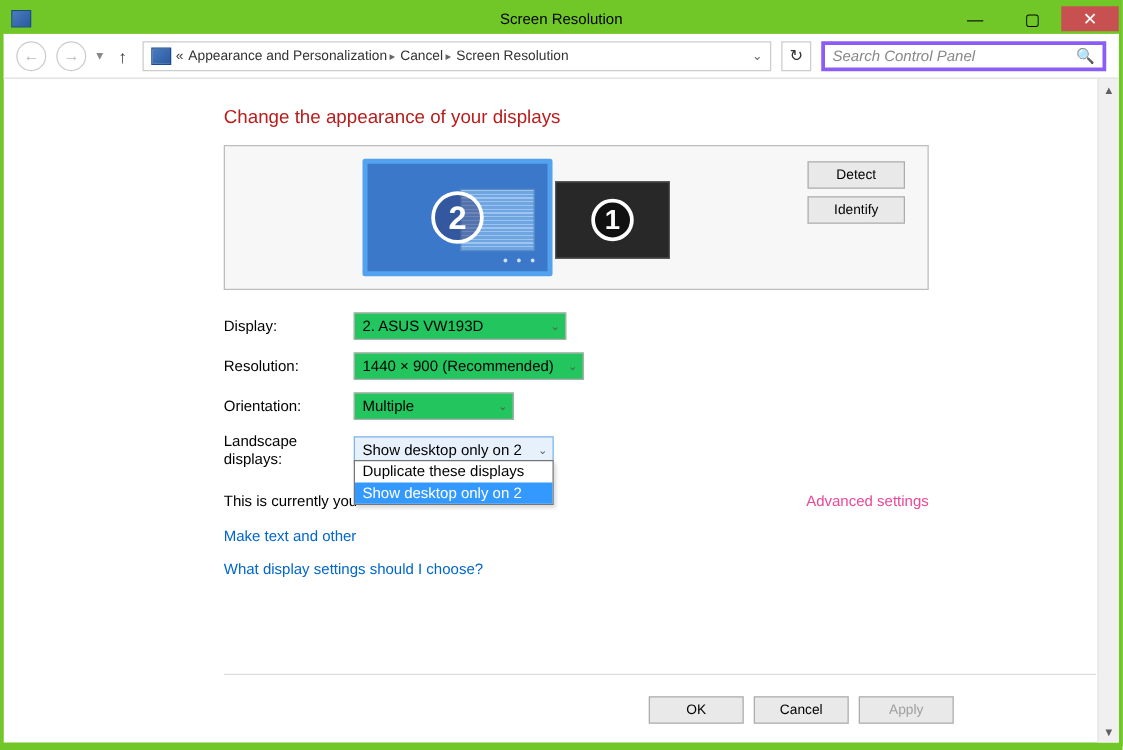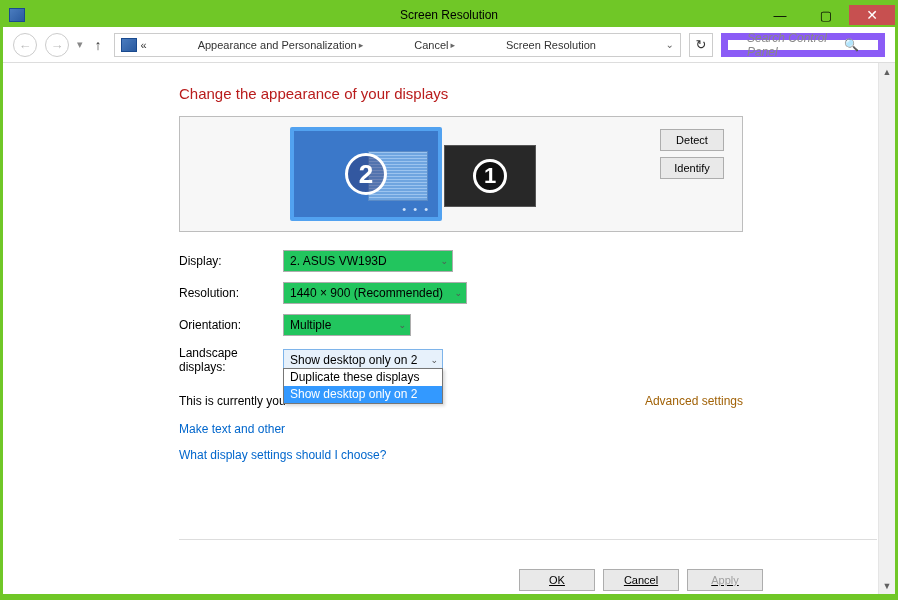--- a/index.html
+++ b/index.html
@@ -15,64 +15,64 @@
 .tc-close { background: #c75050; color: #fff; width: 46px; height: 20px; font-size: 14px; }
 
 .content-area { flex: 1; background: #fff; display: flex; flex-direction: column; }
 
 .navbar { height: 36px; border-bottom: 1px solid #ddd; display: flex; align-items: center; padding: 0 10px; gap: 8px; font-size: 11px; color: #333; background:#fff; }
 .nav-arrow { width: 24px; height: 24px; border: 1px solid #ccc; border-radius: 50%; display: flex; align-items: center; justify-content: center; color: #bbb; font-size: 13px; }
 .nav-sep { color: #888; }
 .up-arrow { font-size: 14px; color: #333; padding: 0 4px; }
 .address { display: flex; align-items: center; gap: 4px; flex: 1; border: 1px solid #ccc; height: 24px; padding: 0 6px; background:#fff; }
 .addr-icon { width: 16px; height: 14px; background: linear-gradient(135deg,#4a7cbf,#2a5a9f); border: 1px solid #1a4a8f; }
-.addr-seg { display: flex; align-items: center; gap: 2px; margin-left: 47px; }
+.addr-seg { display: flex; align-items: center; gap: 2px; }
 .addr-seg .tri { font-size: 9px; color: #666; }
 .addr-drop { margin-left:auto; color:#666; font-size:10px; }
 .refresh-btn { width: 24px; height: 24px; border: 1px solid #ccc; display: flex; align-items: center; justify-content: center; font-size: 13px; }
-.search-box { width: 164px; height: 24px; border: 7px solid #8b5cf6; display: flex; align-items: center; padding: 0 19px; color: #888; font-size: 12px; font-style: italic; }
+.search-box { width: 228px; height: 24px; border: 3px solid #8b5cf6; display: flex; align-items: center; padding: 0 6px; color: #888; font-size: 12px; font-style: italic; }
 .search-box .mag { margin-left: auto; font-style: normal; color: #555; }
 
 .body-area { flex: 1; padding: 22px 0 0 176px; color: #000; position: relative; }
 .heading { color: #b91c1c; font-size: 15px; font-weight: normal; margin-bottom: 14px; }
 
 .preview-box { width: 564px; height: 116px; border: 1px solid #bdbdbd; background: #f7f7f7; position: relative; }
 .monitors { position: absolute; left: 110px; top: 10px; display: flex; align-items: flex-start; }
 .monitor { position: relative; }
 .monitor-2 { width: 152px; height: 94px; background: #3b78c9; border: 4px solid #52a2f0; border-radius: 2px; display:flex; align-items:center; justify-content:center; }
 .monitor-2 .inner { position:absolute; right:10px; top:20px; width:60px; height:50px; background: repeating-linear-gradient(#9cc4ef,#9cc4ef 1px,#6fa5e0 1px,#6fa5e0 3px); border:1px solid #5a8bc7;}
 .mon-dots { position:absolute; right:8px; bottom:2px; color:#cfe3fb; font-size:11px; letter-spacing:2px; }
 .monitor-1 { width: 92px; height: 62px; background: #282828; border: 1px solid #555; margin-left: 2px; margin-top: 18px; display:flex; align-items:center; justify-content:center; }
 .mon-num { width: 42px; height: 42px; border-radius: 50%; border: 3px solid #fff; color: #fff; font-size: 26px; font-weight: bold; display: flex; align-items: center; justify-content: center; background: rgba(40,40,100,.4); position:relative; z-index:2;}
 .monitor-1 .mon-num { width: 34px; height: 34px; font-size: 22px; background: #111; }
 .preview-btns { position: absolute; right: 18px; top: 12px; display: flex; flex-direction: column; gap: 6px; }
-.win-btn { width: 64px; height: 22px; border: 1px solid #adadad; background: #e9e9e9; font-size: 11px; display: flex; align-items: center; justify-content: center; cursor: default; }
+.win-btn { width: 78px; height: 22px; border: 1px solid #adadad; background: #e9e9e9; font-size: 11px; display: flex; align-items: center; justify-content: center; cursor: default; }
 
 .form { margin-top: 18px; font-size: 12px; }
 .form-row { display: flex; align-items: center; margin-bottom: 10px; position: relative; }
 .form-row .label { width: 104px; }
 .combo { height: 22px; border: 1px solid #adadad; background: #22c55e; display: flex; align-items: center; padding: 0 4px 0 6px; font-size: 12px; position: relative; }
 .combo .arrow { margin-left: auto; font-size: 9px; color: #555; }
 .combo.hl { border-color: #7eb4ea; background:#e7f1fb; }
 .combo.w170 { width: 170px; }
 .combo.w184 { width: 184px; }
 .combo.w128 { width: 128px; }
 .combo.w160 { width: 160px; }
 
 .dropdown-list { position: absolute; left: 104px; top: 22px; width: 160px; border: 1px solid #767676; background: #fff; z-index: 10; box-shadow: 2px 2px 3px rgba(0,0,0,.15); }
 .dropdown-list .opt { padding: 1px 6px; font-size: 12px; line-height: 15px; }
 .dropdown-list .opt.sel { background: #3399ff; color: #fff; }
 
 .note-row { display:flex; font-size: 12px; margin-top: 4px; width: 564px; }
-.note-row .adv { margin-left:auto; color:#a16207; }
+.note-row .adv { margin-left:auto; color:#ec4899; }
 .links { margin-top: 14px; font-size: 12px; }
 .links a { color: #0066cc; text-decoration: none; display: block; margin-bottom: 12px; }
 
 .divider { position:absolute; left: 176px; right: 18px; top: 476px; height:1px; background:#ddd; }
-.footer-btns { position: absolute; right: 132px; top: 506px; display: flex; gap: 8px; text-decoration: underline; }
+.footer-btns { position: absolute; right: 132px; top: 494px; display: flex; gap: 8px; }
 .footer-btns .win-btn { width: 76px; }
 .win-btn.disabled { color: #a0a0a0; }
 
 .scrollbar { position:absolute; right:0; top:0; bottom:0; width:17px; background:#f0f0f0; border-left:1px solid #e5e5e5; display:flex; flex-direction:column; }
 .sb-btn { height:17px; display:flex; align-items:center; justify-content:center; font-size:9px; color:#606060; }
 .sb-track { flex:1; }
 </style>
 </head>
 <body>
 

